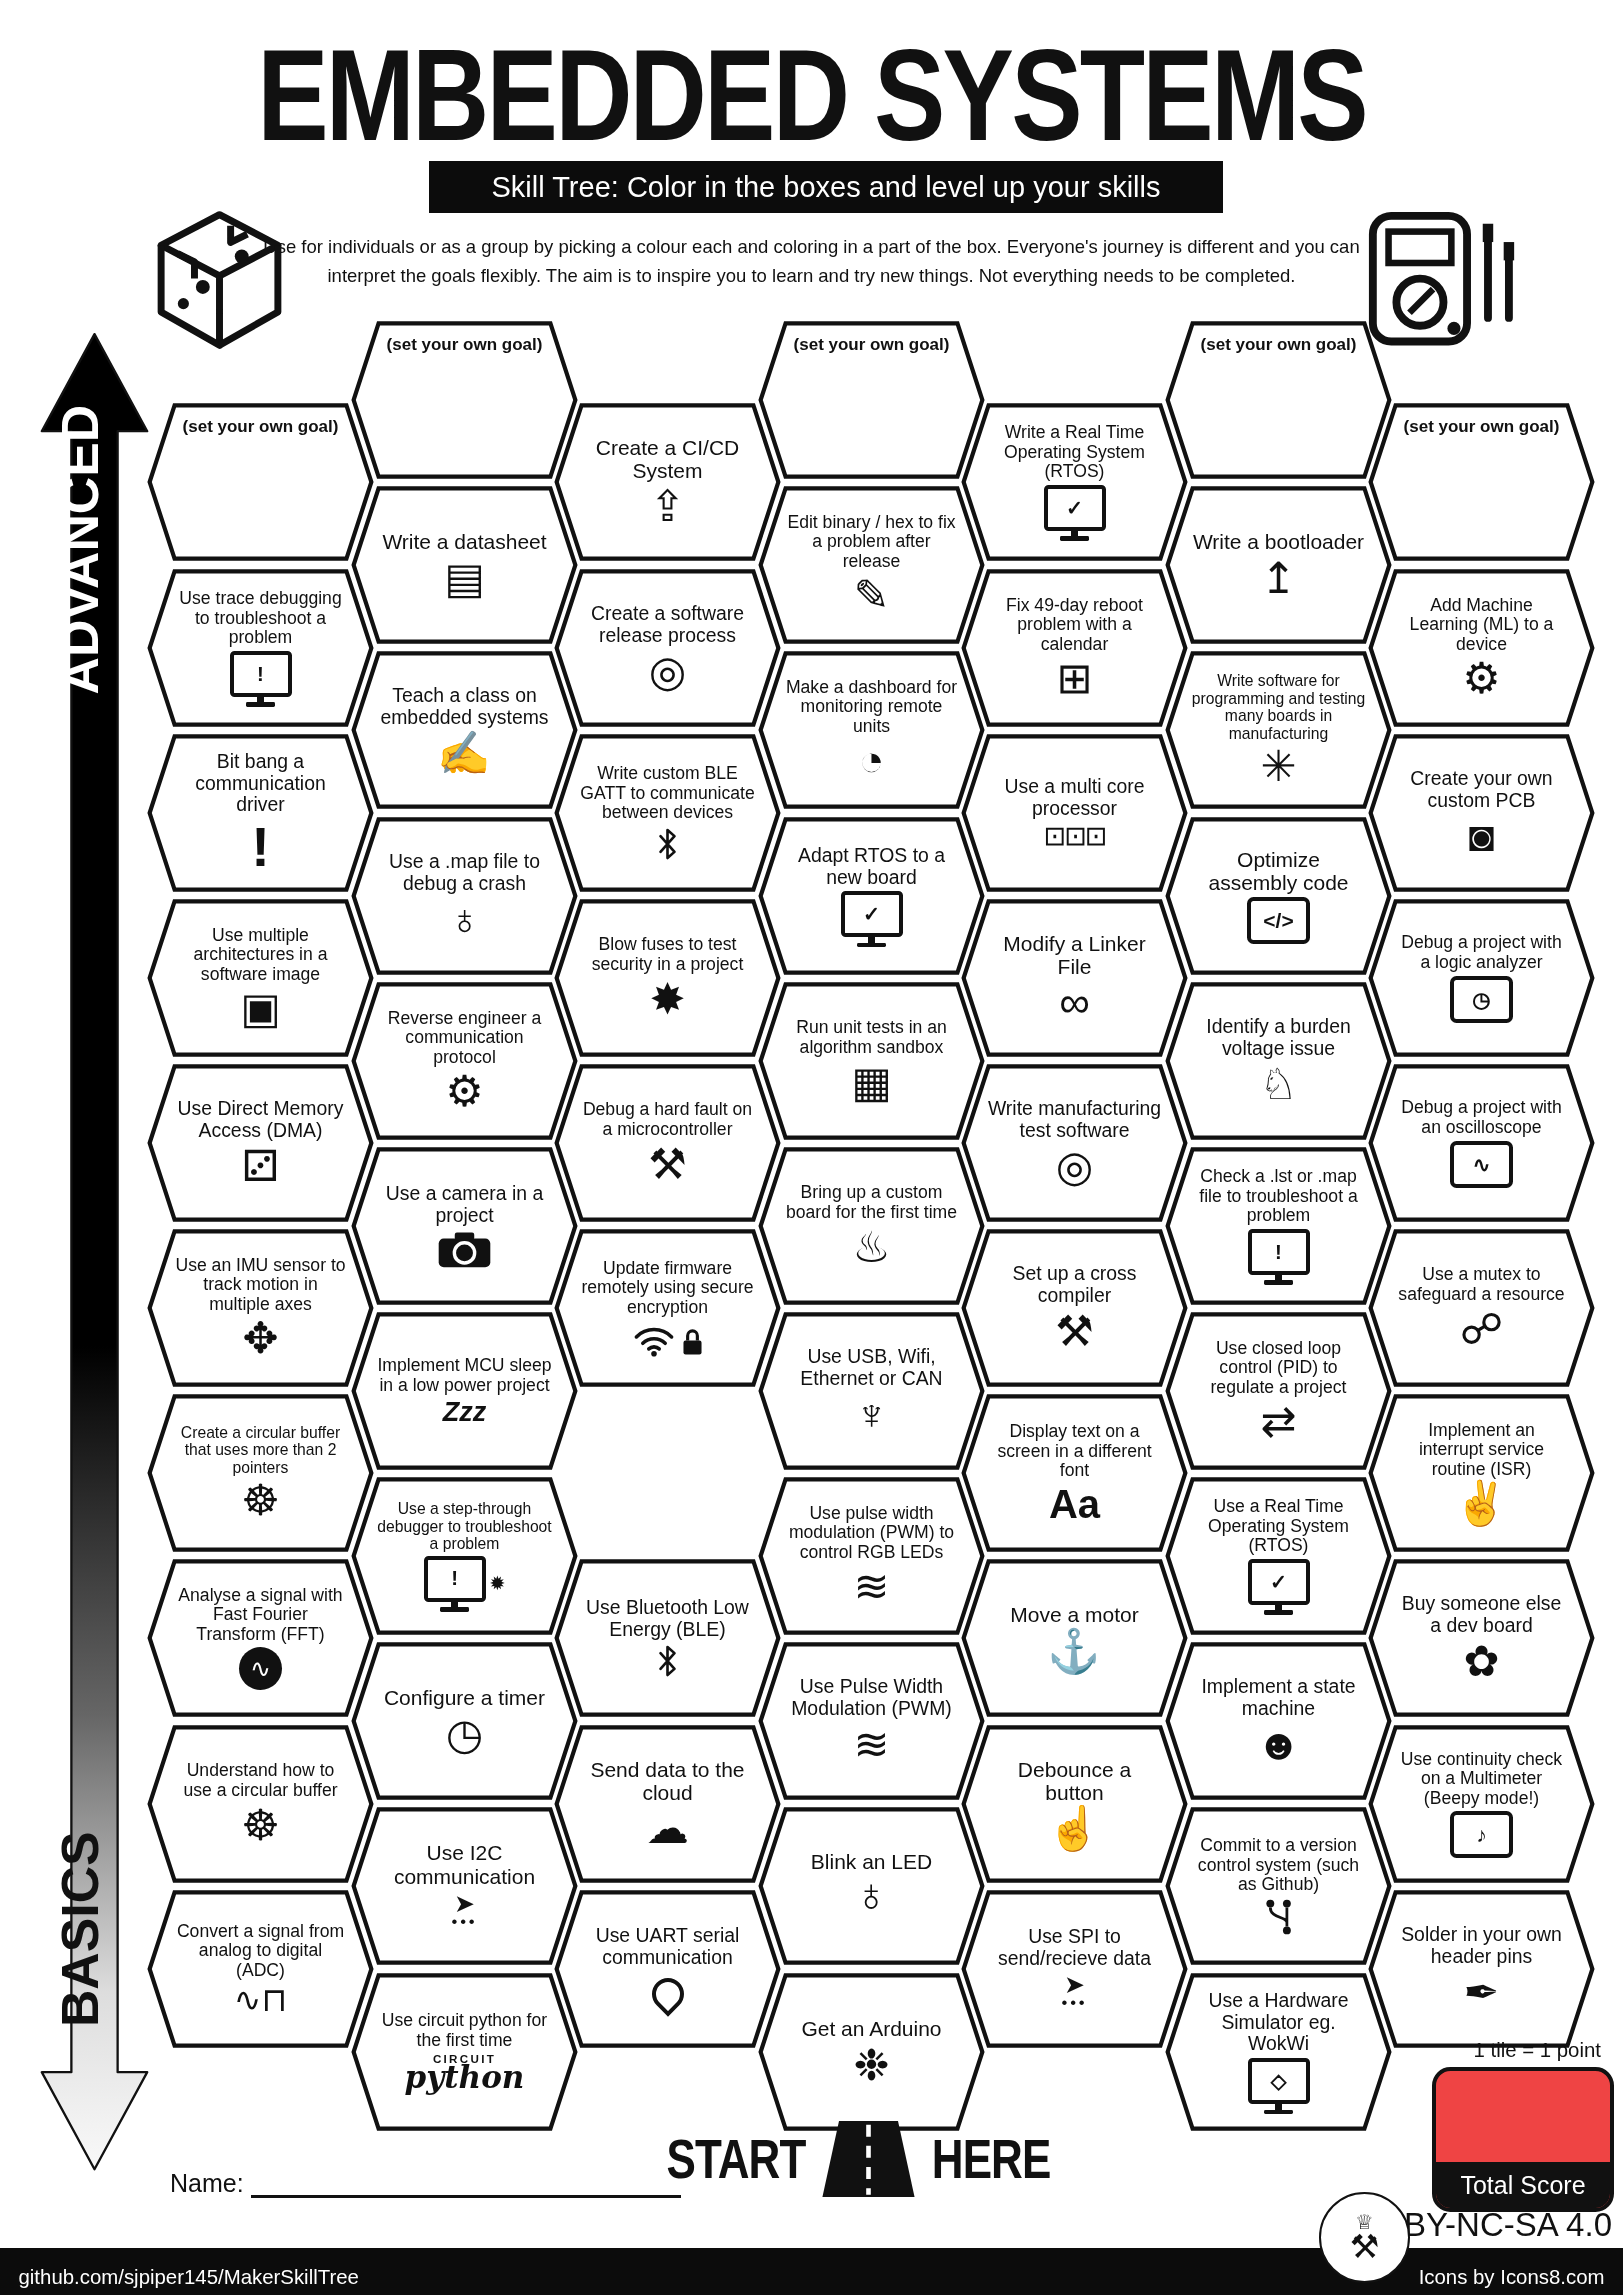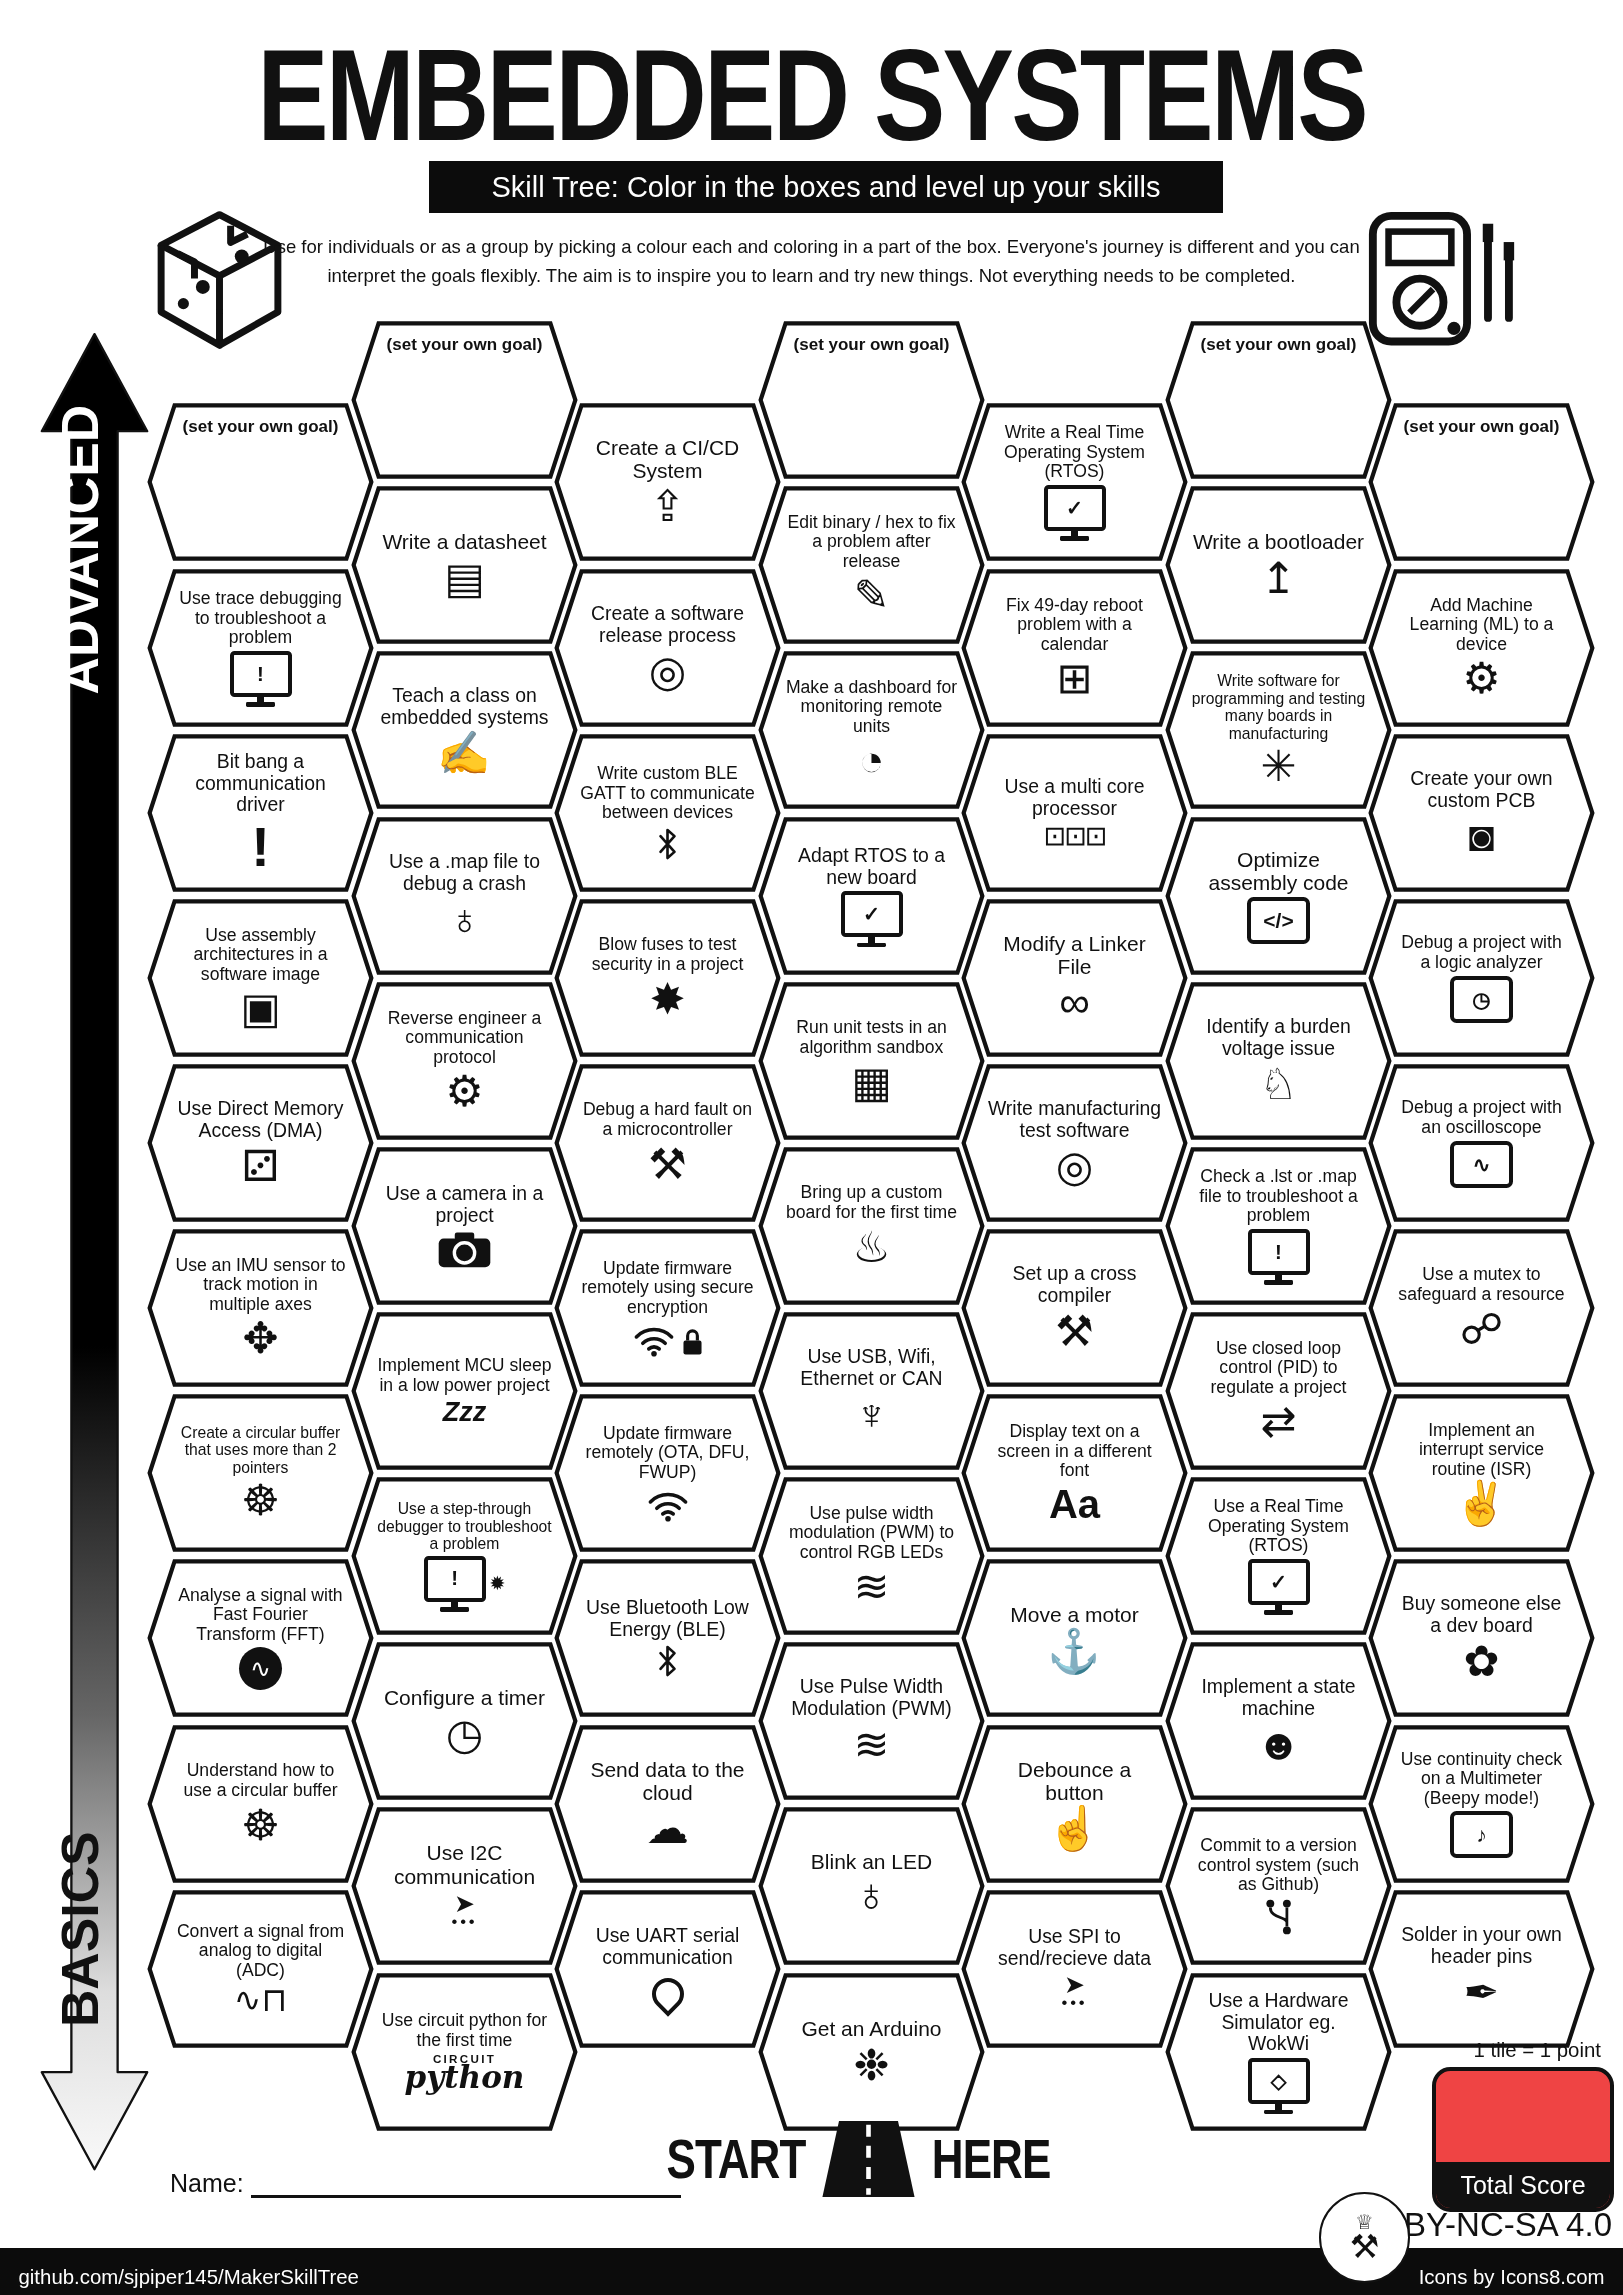--- a/index.html
+++ b/index.html
@@ -161,21 +161,21 @@
           <div class="hex-icon">
             <span class="g-xl">!</span>
           </div>
         </div>
       </div>
       <div class="hex" style="left: 147px; top: 899px;">
         <svg class="hex-bg" viewBox="0 0 490 342">
           <polygon points="5,171 59,5 431,5 485,171 431,337 59,337"></polygon>
         </svg>
         <div class="hex-content">
-          <div class="hex-label" style="font-size: 17.6px;">Use assembly architectures in a software image</div>
+          <div class="hex-label" style="font-size: 17.6px;">Use multiple architectures in a software image</div>
           <div class="hex-icon">
             <span class="g">▣</span>
           </div>
         </div>
       </div>
       <div class="hex" style="left: 147px; top: 1064px;">
         <svg class="hex-bg" viewBox="0 0 490 342">
           <polygon points="5,171 59,5 431,5 485,171 431,337 59,337"></polygon>
         </svg>
         <div class="hex-content">
@@ -445,34 +445,20 @@
                 <circle cx="60" cy="84" r="7" fill="#111"></circle>
               </svg>
               <svg viewBox="0 0 72 84" width="25" height="30">
                 <rect x="10" y="38" width="52" height="40" rx="6" fill="#111"></rect>
                 <path d="M22 38 V24 A14 14 0 0 1 50 24 V38" fill="none" stroke="#111" stroke-width="9"></path>
               </svg>
             </div>
           </div>
         </div>
       </div>
-      <div class="hex" style="left: 554px; top: 1394px;">
-        <svg class="hex-bg" viewBox="0 0 490 342">
-          <polygon points="5,171 59,5 431,5 485,171 431,337 59,337"></polygon>
-        </svg>
-        <div class="hex-content">
-          <div class="hex-label" style="font-size: 17.6px;">Update firmware remotely (OTA, DFU, FWUP)</div>
-          <div class="hex-icon">
-            <svg viewBox="0 0 120 92" width="48" height="37">
-              <path d="M16 42 A62 62 0 0 1 104 42 M32 58 A40 40 0 0 1 88 58 M47 72 A19 19 0 0 1 73 72" fill="none" stroke="#111" stroke-width="9" stroke-linecap="round"></path>
-              <circle cx="60" cy="84" r="7" fill="#111"></circle>
-            </svg>
-          </div>
-        </div>
-      </div>
       <div class="hex" style="left: 554px; top: 1559px;">
         <svg class="hex-bg" viewBox="0 0 490 342">
           <polygon points="5,171 59,5 431,5 485,171 431,337 59,337"></polygon>
         </svg>
         <div class="hex-content">
           <div class="hex-label" style="font-size: 19.4px;">Use Bluetooth Low Energy (BLE)</div>
           <div class="hex-icon">
             <svg viewBox="0 0 48 80" width="21" height="36">
               <path d="M8 22 L40 58 L24 72 L24 8 L40 22 L8 58" fill="none" stroke="#111" stroke-width="6" stroke-linejoin="round" stroke-linecap="round"></path>
             </svg>

